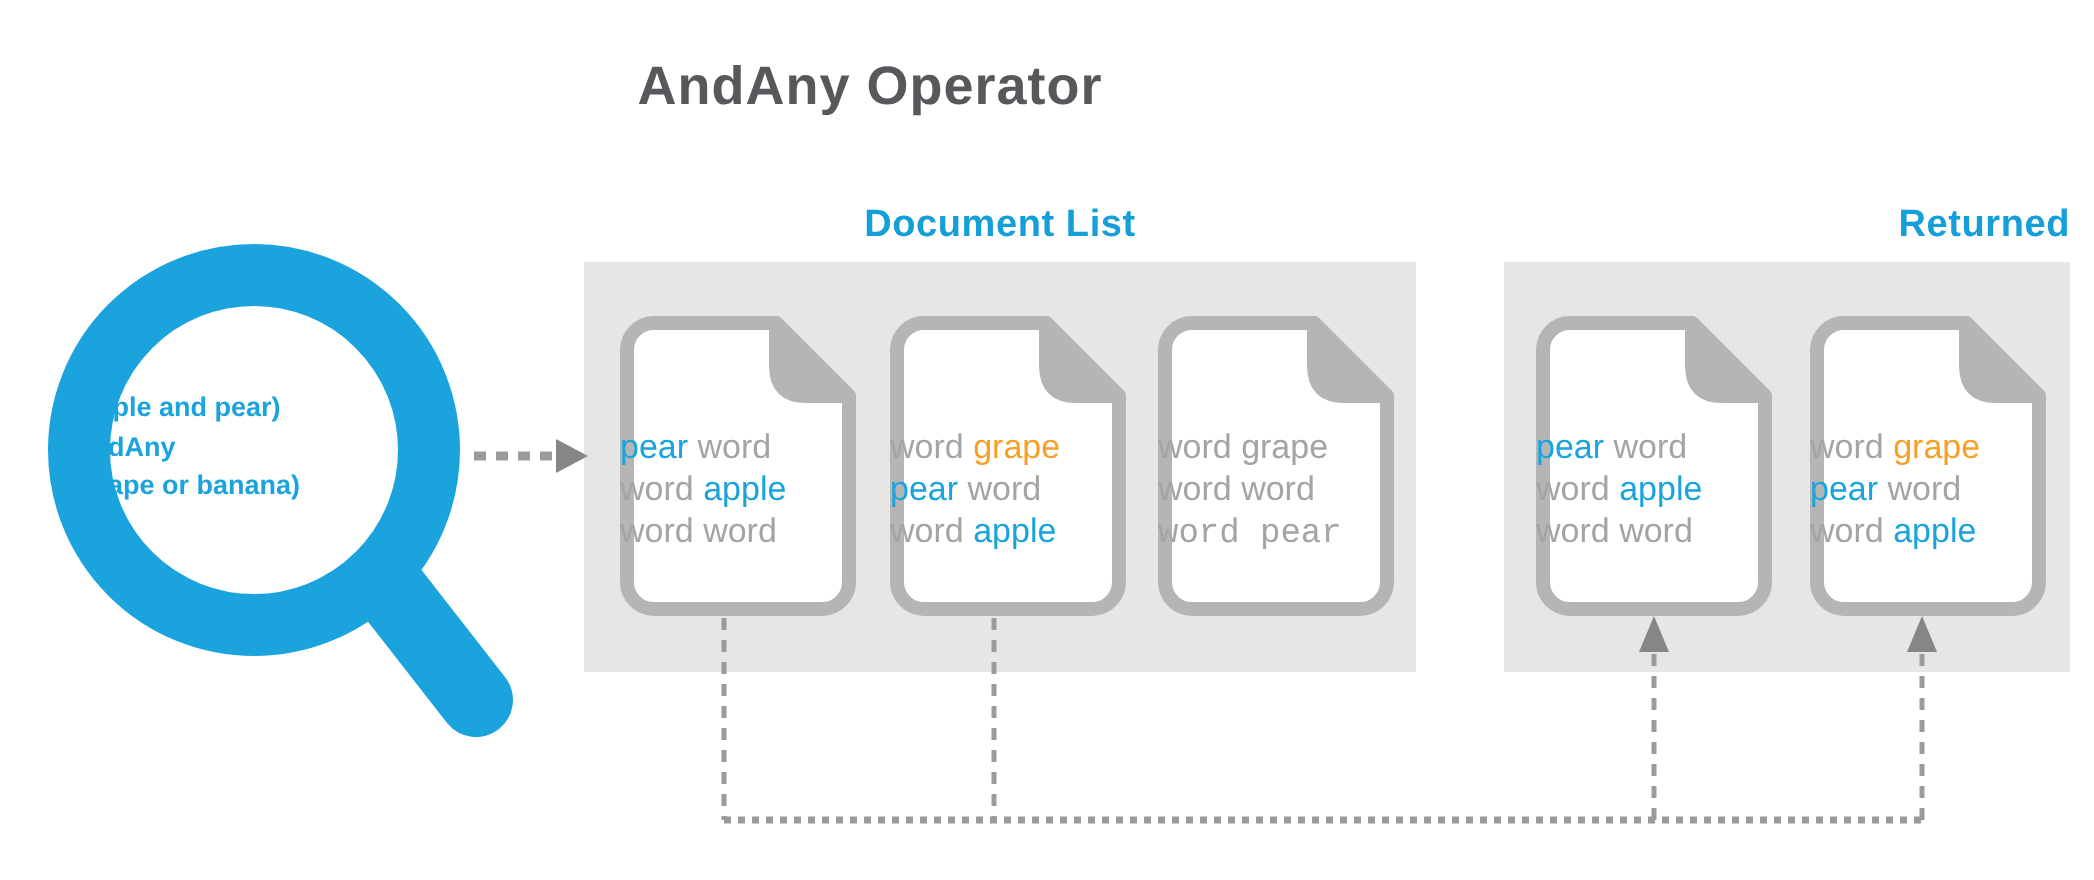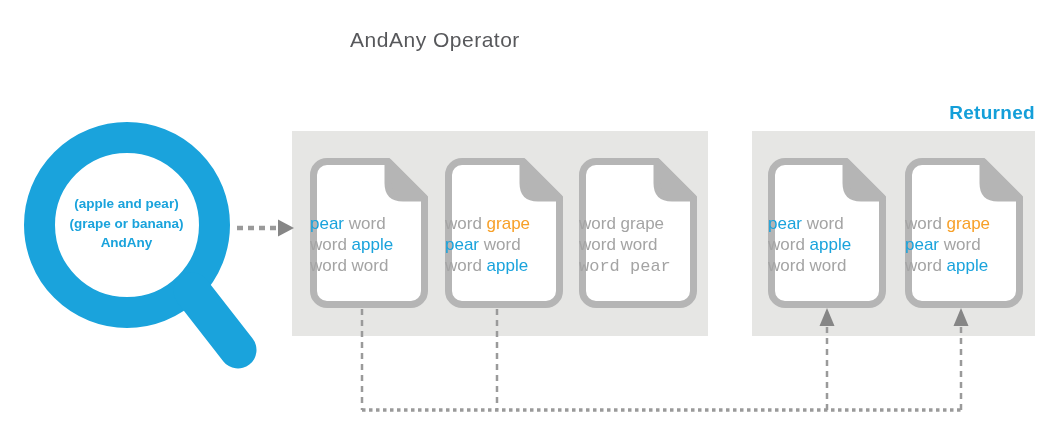--- a/index.html
+++ b/index.html
@@ -15,40 +15,40 @@
     background: #ffffff;
     overflow: hidden;
   }
   .title {
     position: absolute;
     top: 28px;
     left: 0;
     width: 870px;
     margin: 0;
     text-align: center;
-    font-size: 21px;
-    font-weight: normal;
+    font-size: 27px;
+    font-weight: bold;
     letter-spacing: 0.5px;
     color: #57585B;
   }
   
   .magnifier {
     position: absolute;
     left: 9px;
     top: 114px;
     width: 260px;
     height: 266px;
   }
   .magnifier svg { position: absolute; left: 0; top: 0; }
   .query-text {
     position: absolute;
     left: 27px;
     top: 80px;
     width: 181px;
-    text-align: center;
+    text-align: left;
     font-size: 13.5px;
     font-weight: bold;
     line-height: 19.5px;
     color: #1AA3DC;
   }
   
   .heading {
     position: absolute;
     top: 102px;
     text-align: center;
@@ -106,25 +106,26 @@
 
   <h1 class="title">AndAny Operator</h1>
 
   <div class="magnifier">
     <svg width="260" height="266" viewBox="0 0 260 266">
       <circle cx="118" cy="111" r="87.5" fill="none" stroke="#1AA3DC" stroke-width="31"></circle>
       <line x1="183" y1="177" x2="229" y2="236" stroke="#1AA3DC" stroke-width="37" stroke-linecap="round"></line>
     </svg>
     <div class="query-text">
       <div>(apple and pear)</div>
+      <div>AndAny</div>
       <div>(grape or banana)</div>
-      <div>AndAny</div>
     </div>
   </div>
 
+  <div class="heading doclist-heading">Document List</div>
   <div class="heading returned-heading">Returned</div>
 
   <div class="panel doclist-panel">
     <div class="doc" style="left:18px">
         <svg width="118" height="150" viewBox="0 0 118 150">
           <path d="M 17 3.5 H 78 L 114.5 40 V 133 A 13.5 13.5 0 0 1 101 146.5 H 17 A 13.5 13.5 0 0 1 3.5 133 V 17 A 13.5 13.5 0 0 1 17 3.5 Z" fill="#ffffff" stroke="#B5B5B5" stroke-width="7" stroke-linejoin="round"></path>
           <path d="M 78 3.5 L 114.5 40 L 93 40 Q 78 40 78 25 Z" fill="#B5B5B5" stroke="#B5B5B5" stroke-width="7" stroke-linejoin="round"></path>
         </svg>
         <div class="doc-text"><div><span style="color: rgb(26, 163, 220);">pear</span><span style="color: rgb(164, 164, 164);"> word</span></div><div><span style="color: rgb(164, 164, 164);">word </span><span style="color: rgb(26, 163, 220);">apple</span></div><div><span style="color: rgb(164, 164, 164);">word word</span></div></div>
       </div>

